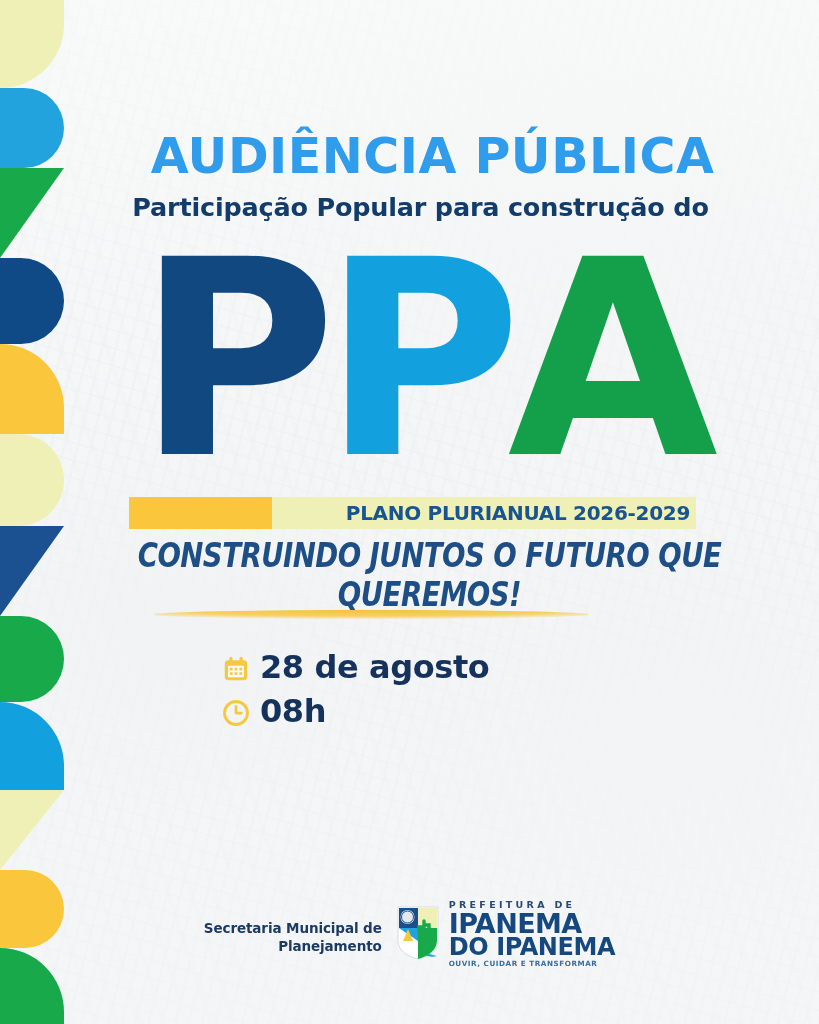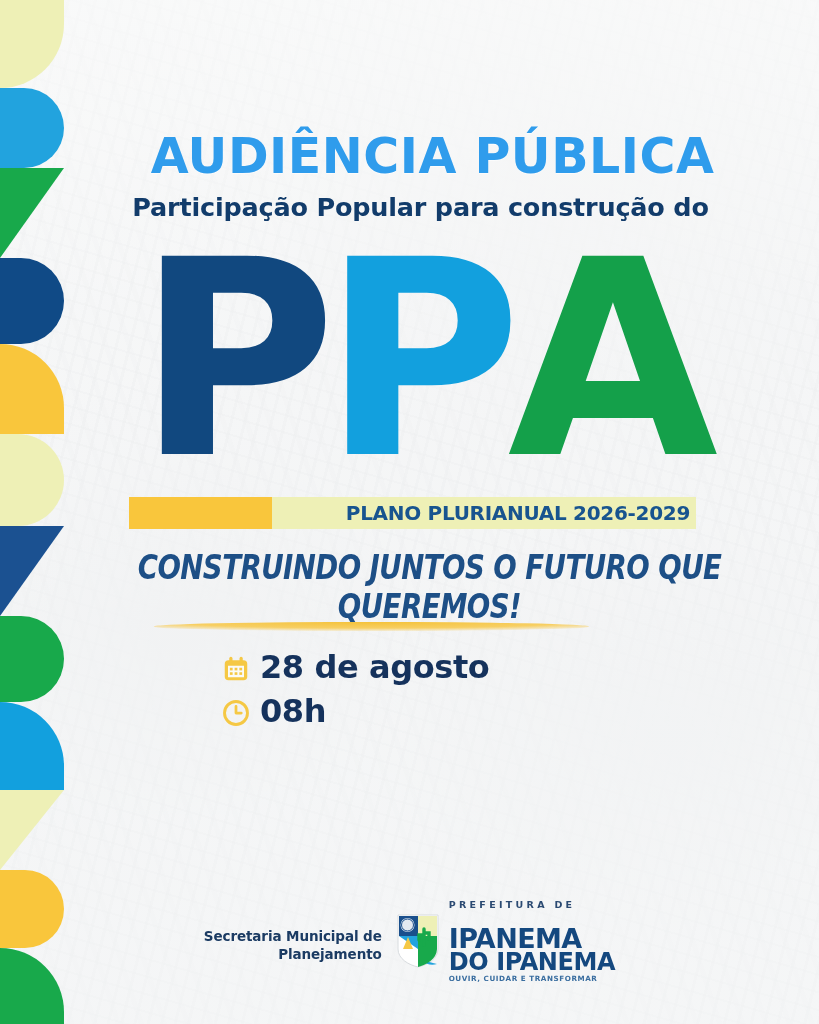--- a/index.html
+++ b/index.html
@@ -76,21 +76,21 @@
   .banner-chip{position:absolute;left:0;top:0;width:143px;height:32px;background:#f9c63c;}
   .banner-text{
     position:absolute;left:0;top:0;width:100%;height:32px;
     display:flex;align-items:center;justify-content:flex-end;
     padding-right:6px;box-sizing:border-box;
     font-family:"DejaVu Sans", sans-serif;
     font-size:20px;font-weight:bold;color:#18548f;letter-spacing:-.3px;
   }
 
   
-  .tagline-wrap{position:absolute;left:0;right:0;top:548px;text-align:center;padding-left:40px;}
+  .tagline-wrap{position:absolute;left:0;right:0;top:536px;text-align:center;padding-left:40px;}
   .tagline{
     display:inline-block;position:relative;
     font-family:"DejaVu Sans Condensed","DejaVu Sans", sans-serif;
     font-size:33px;font-weight:bold;font-style:italic;
     color:#1d4f86;letter-spacing:-.6px;
     transform:scaleX(.93);transform-origin:center;
   }
   .swoosh{
     position:absolute;left:12%;bottom:-5px;width:60%;height:9px;
     background:radial-gradient(ellipse 100% 150% at 50% 0%, #f4c23a 0%, #f7cf63 45%, rgba(247,207,99,0) 72%);
@@ -110,21 +110,21 @@
 
   
   .footer{position:absolute;left:0;right:0;top:900px;display:flex;justify-content:center;align-items:center;}
   .sec-label{
     font-family:"DejaVu Sans", sans-serif;
     font-size:13.5px;font-weight:bold;color:#1b3b63;
     text-align:right;line-height:18px;letter-spacing:-.1px;margin-right:14px;margin-top:8px;
   }
   .crest{width:44px;height:56px;flex:0 0 44px;margin-right:9px;}
   .pref{font-family:"DejaVu Sans", sans-serif;line-height:1;}
-  .pref-top{font-size:9.5px;letter-spacing:3.3px;color:#2b4a72;font-weight:bold;margin-bottom:16px;}
+  .pref-top{font-size:9.5px;letter-spacing:3.3px;color:#2b4a72;font-weight:bold;margin-bottom:1px;}
   .pref-big{font-size:27px;font-weight:bold;color:#14487f;letter-spacing:-.6px;line-height:25px;}
   .pref-mid{font-size:24px;font-weight:bold;color:#14487f;letter-spacing:-.4px;line-height:22px;}
   .pref-tag{font-size:7.2px;letter-spacing:.55px;color:#3a6ea0;font-weight:bold;margin-top:2px;}
 </style>
 </head>
 <body>
 
 <div id="poster">
 
   <div class="bg-photo"></div>

